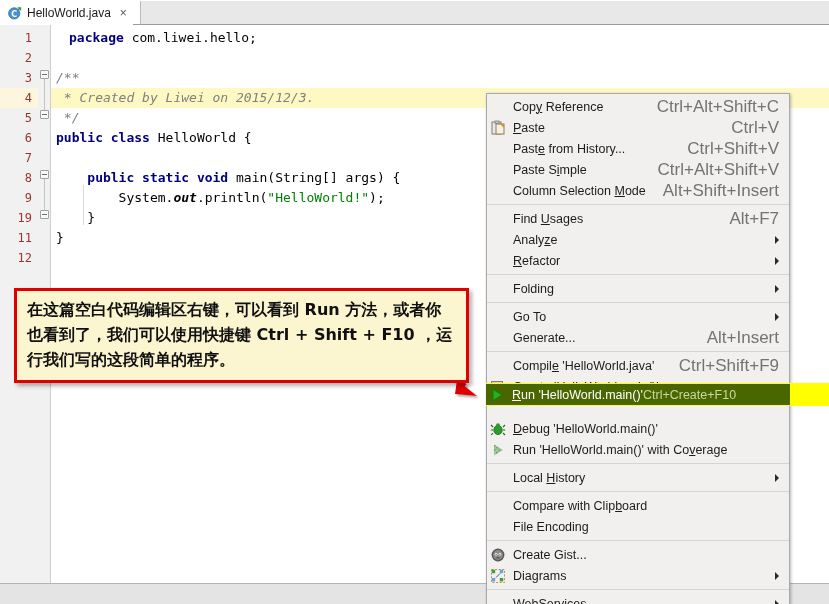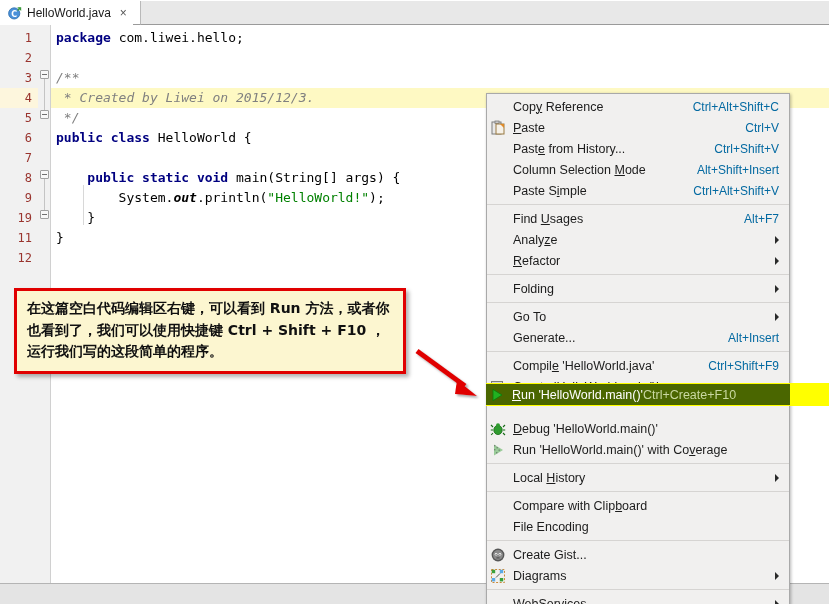--- a/index.html
+++ b/index.html
@@ -137,22 +137,22 @@
     position: relative;
     display: flex;
     align-items: center;
     height: 21px;
     padding-left: 26px;
     padding-right: 10px;
     white-space: nowrap;
   }
   .mi .mlabel { flex: 1 1 auto; }
   .mi .mkey {
-    color: #0369a1;
-    font-size: 12px;
+    color: #737373;
+    font-size: 17px;
     margin-left: 14px;
   }
   .mi .micon {
     position: absolute;
     left: 3px; top: 50%;
     transform: translateY(-50%);
     width: 17px; height: 16px;
   }
   .mi .marrow {
     width: 0; height: 0;
@@ -186,26 +186,26 @@
     padding-left: 26px; padding-right: 10px;
     font-size: 12.5px;
     white-space: nowrap;
   }
   .mi-run .mkey { color: #c9d8a0; }
 
   
   .anno {
     position: absolute;
     left: 14px; top: 288px;
-    width: 392px;
+    width: 455px;
     background: #fcf6d0;
     border: 3px solid #e00000;
     padding: 7px 10px 8px 10px;
     font-family: "DejaVu Sans", sans-serif;
-    font-size: 14px;
+    font-size: 16px;
     font-weight: bold;
     line-height: 1.55;
     color: #101010;
     box-shadow: 3px 3px 4px rgba(0,0,0,0.30);
     z-index: 50;
   }
   .arrow-svg {
     position: absolute;
     left: 395px; top: 338px;
     width: 100px; height: 68px;
@@ -262,21 +262,21 @@
 
       <div class="fold-mark" style="top:45px;"></div>
       <div class="fold-line" style="top:54px;height:31px;"></div>
       <div class="fold-mark" style="top:85px;"></div>
       <div class="fold-mark" style="top:145px;"></div>
       <div class="fold-line" style="top:154px;height:31px;"></div>
       <div class="fold-mark" style="top:185px;"></div>
     </div>
     <div class="code-area" id="code-area">
       <div class="indent-guide" style="left:32px;top:160px;height:40px;"></div>
-    <div class="line" style="position: absolute; left: 0px; right: 0px; top: 3px; padding-left: 5px;"><span class="kw">package </span><span class="pl">com.liwei.hello;</span></div>
+    <div class="line" style="position: absolute; left: 13px; right: 0px; top: 3px; padding-left: 5px;"><span class="kw">package </span><span class="pl">com.liwei.hello;</span></div>
         <div class="line" style="position: absolute; left: 0px; right: 0px; top: 23px; padding-left: 5px;"><span class="pl"></span></div>
         <div class="line" style="position: absolute; left: 0px; right: 0px; top: 43px; padding-left: 5px;"><span class="cmt">/**</span></div>
         <div class="line hl-line" style="position: absolute; left: 0px; right: 0px; top: 63px; padding-left: 5px;"><span class="cmt"> * Created by Liwei on 2015/12/3.</span></div>
         <div class="line" style="position: absolute; left: 0px; right: 0px; top: 83px; padding-left: 5px;"><span class="cmt"> */</span></div>
         <div class="line" style="position: absolute; left: 0px; right: 0px; top: 103px; padding-left: 5px;"><span class="kw">public class </span><span class="pl">HelloWorld {</span></div>
         <div class="line" style="position: absolute; left: 0px; right: 0px; top: 123px; padding-left: 5px;"><span class="pl"></span></div>
         <div class="line" style="position: absolute; left: 0px; right: 0px; top: 143px; padding-left: 5px;"><span class="pl">    </span><span class="kw">public static void </span><span class="pl">main(String[] args) {</span></div>
         <div class="line" style="position: absolute; left: 0px; right: 0px; top: 163px; padding-left: 5px;"><span class="pl">        System.</span><span class="fld">out</span><span class="pl">.println(</span><span class="str">"HelloWorld!"</span><span class="pl">);</span></div>
         <div class="line" style="position: absolute; left: 0px; right: 0px; top: 183px; padding-left: 5px;"><span class="pl">    }</span></div>
         <div class="line" style="position: absolute; left: 0px; right: 0px; top: 203px; padding-left: 5px;"><span class="pl">}</span></div>
@@ -298,26 +298,26 @@
             <path d="M10 4 L14 4 L14 8 Z" fill="#e08a28"></path>
           </svg></span>
         <span class="mlabel"><u>P</u>aste</span>
         <span class="mkey">Ctrl+V</span>
       </div>
       <div class="mi">
         <span class="mlabel">Past<u>e</u> from History...</span>
         <span class="mkey">Ctrl+Shift+V</span>
       </div>
       <div class="mi">
+        <span class="mlabel">Paste S<u>i</u>mple</span>
+        <span class="mkey">Ctrl+Alt+Shift+V</span>
+      </div>
+      <div class="mi">
         <span class="mlabel">Column Selection <u>M</u>ode</span>
         <span class="mkey">Alt+Shift+Insert</span>
-      </div>
-      <div class="mi">
-        <span class="mlabel">Paste S<u>i</u>mple</span>
-        <span class="mkey">Ctrl+Alt+Shift+V</span>
       </div>
       <div class="msep"></div>
       <div class="mi">
         <span class="mlabel">Find <u>U</u>sages</span>
         <span class="mkey">Alt+F7</span>
       </div>
       <div class="mi">
         <span class="mlabel">Analy<u>z</u>e</span>
         <span class="marrow"></span>
       </div>

